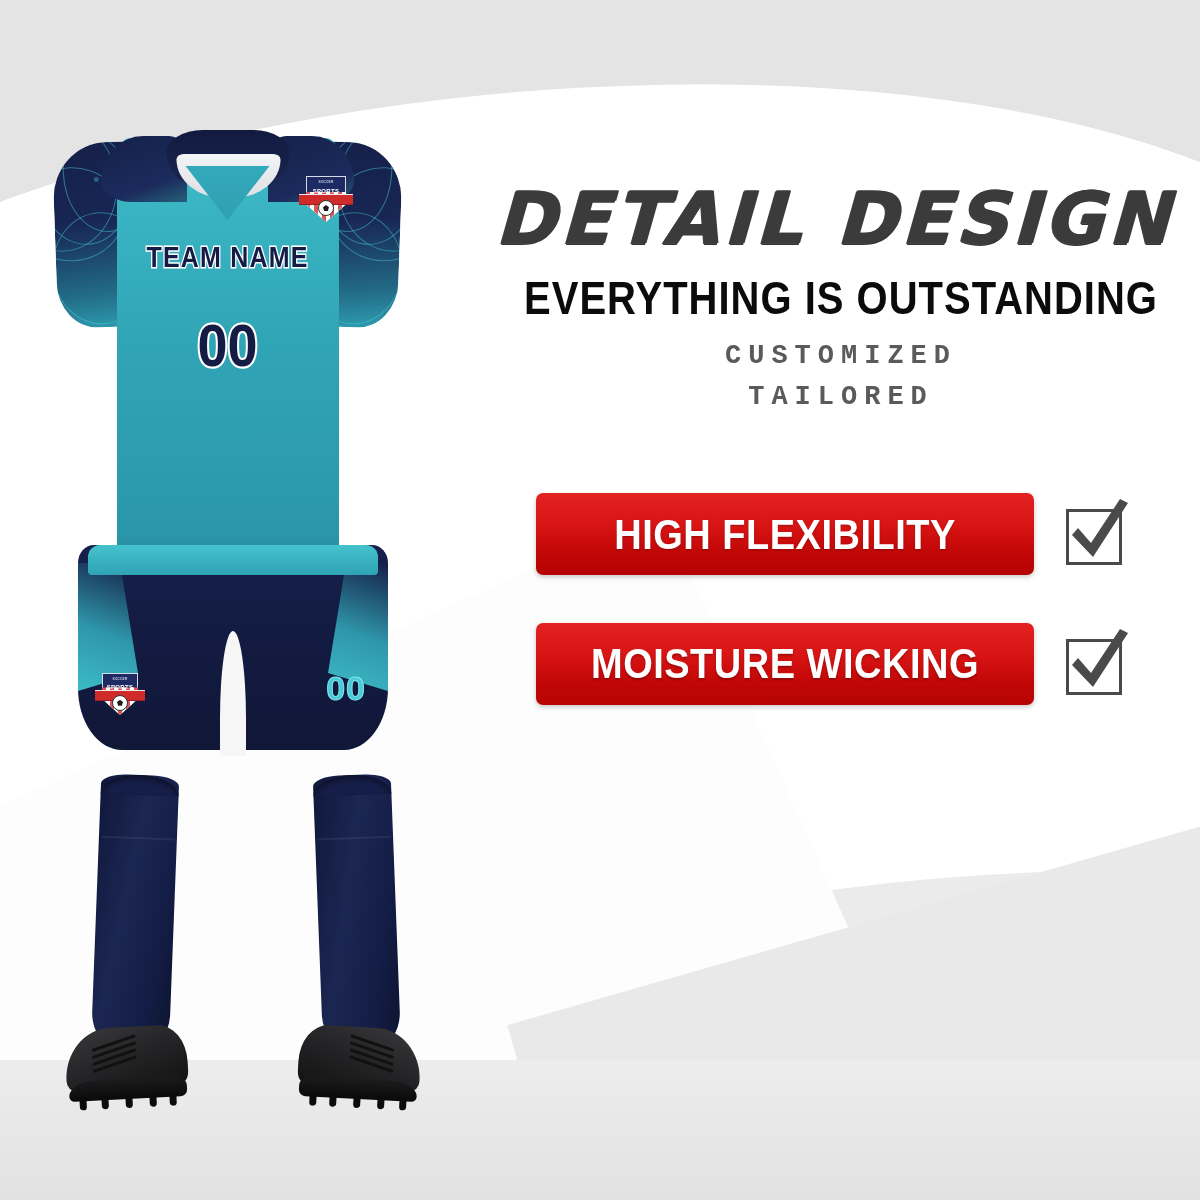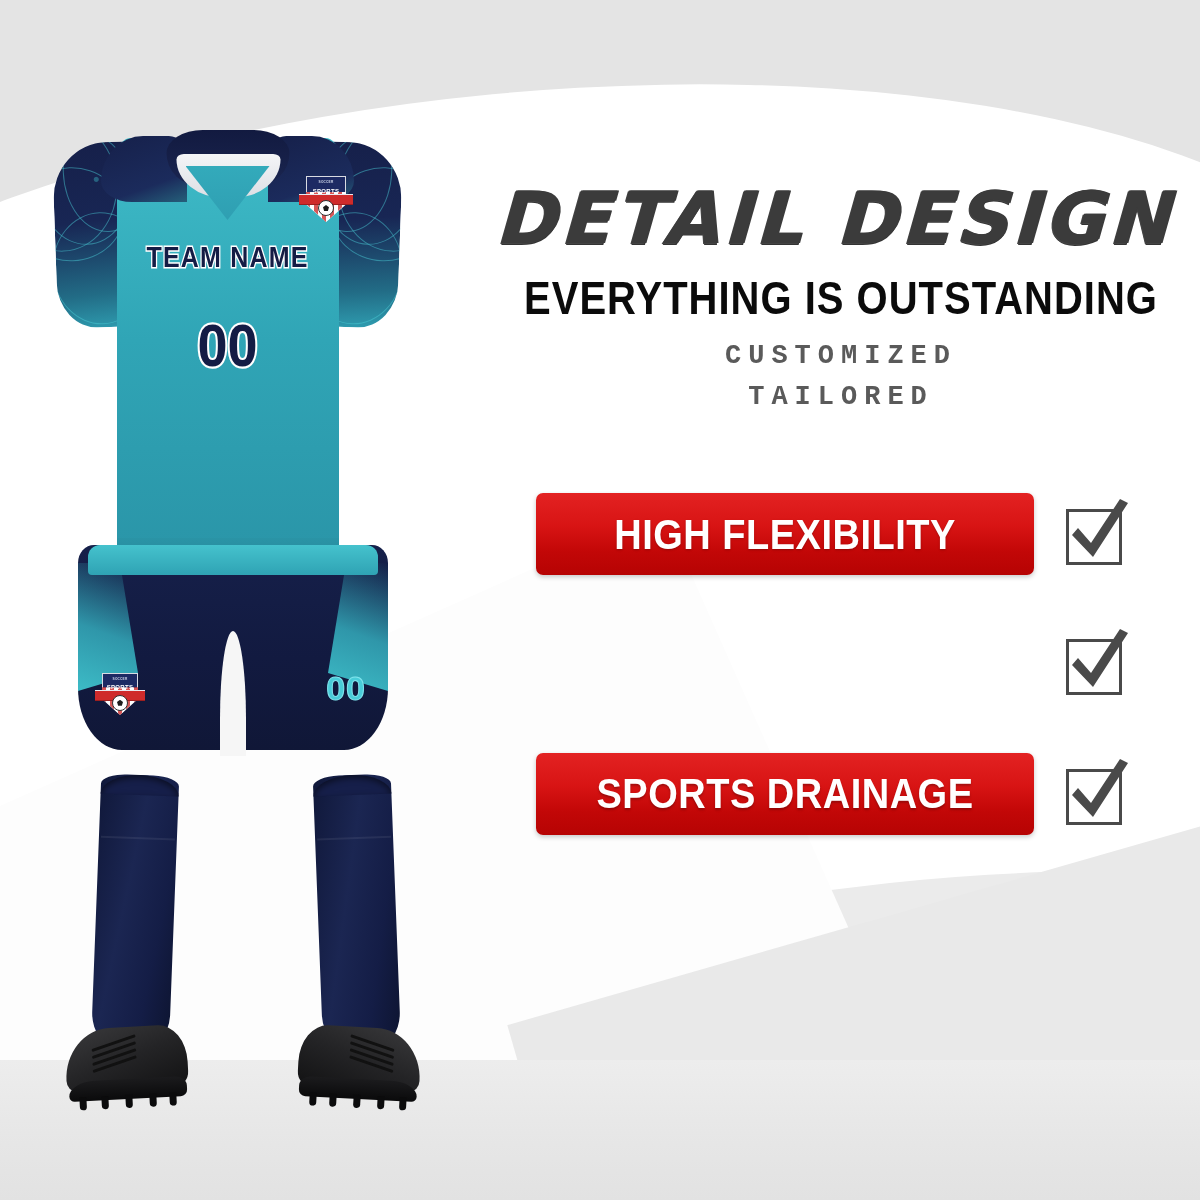--- a/index.html
+++ b/index.html
@@ -400,36 +400,28 @@
         <div class="check">
           <div class="box"></div>
           <svg width="78" height="80" viewBox="0 0 78 80">
             <path d="M14 40 L20 33 L33 48 L62 4 L70 8 L35 62 Z" fill="#4a4a4a"></path>
           </svg>
         </div>
       </div>
 
 
       <div class="feature">
+        <div class="badge">
+          <span>MOISTURE WICKING</span>
+        </div>
         <div class="check">
           <div class="box"></div>
           <svg width="78" height="80" viewBox="0 0 78 80">
             <path d="M14 40 L20 33 L33 48 L62 4 L70 8 L35 62 Z" fill="#4a4a4a"></path>
           </svg>
         </div>
       </div>
 
-      <div class="feature">
-        <div class="badge">
-          <span>SPORTS DRAINAGE</span>
-        </div>
-        <div class="check">
-          <div class="box"></div>
-          <svg width="78" height="80" viewBox="0 0 78 80">
-            <path d="M14 40 L20 33 L33 48 L62 4 L70 8 L35 62 Z" fill="#4a4a4a"></path>
-          </svg>
-        </div>
-      </div>
 
     </div>
   </div>
 
 </div>
 
 </body></html>

